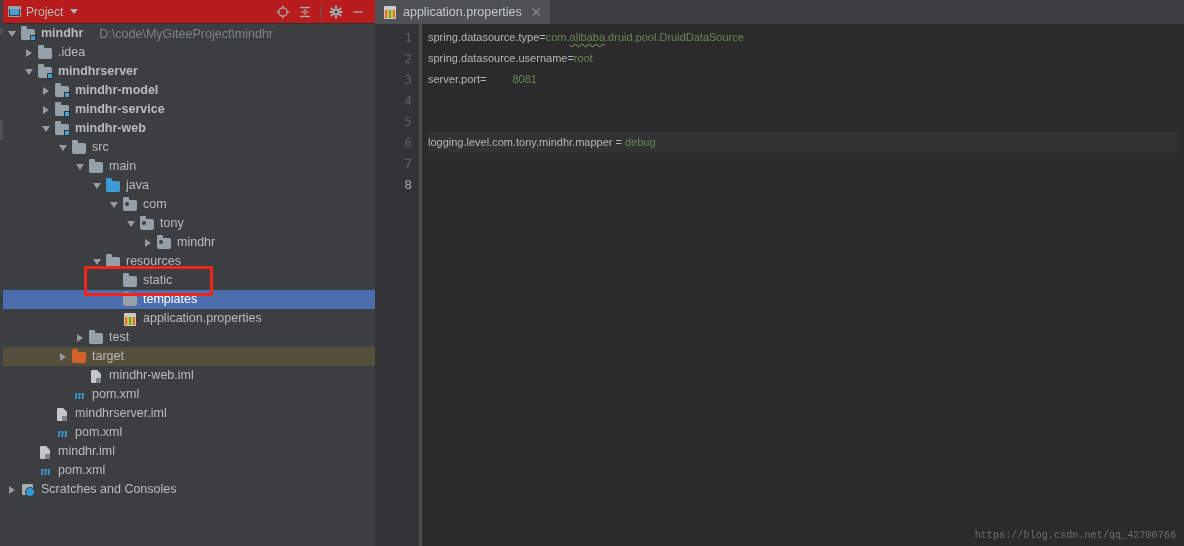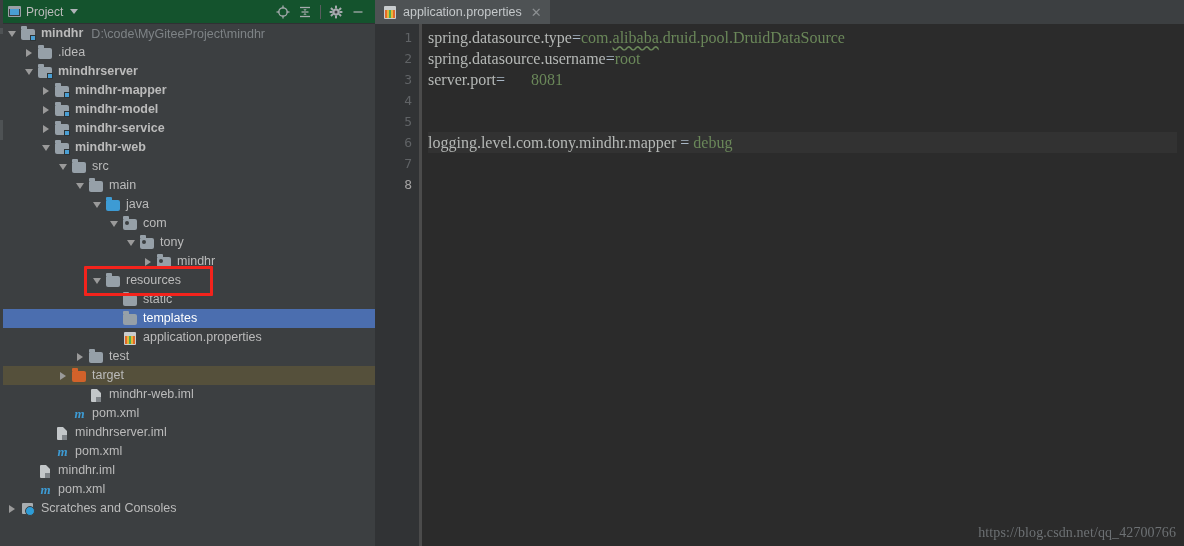--- a/index.html
+++ b/index.html
@@ -46,21 +46,21 @@
     width: 375px;
     height: 546px;
     background: #3c3f41;
     display: flex;
     flex-direction: column;
     flex: 0 0 375px;
   }
 
   .panel-header {
     height: 24px;
-    background: #14532d;
+    background: #b91c1c;
     display: flex;
     align-items: center;
     padding: 0 6px 0 8px;
     flex: 0 0 24px;
     border-bottom: 1px solid #2f3133;
   }
 
   .panel-title-wrap {
     display: flex;
     align-items: center;
@@ -165,21 +165,21 @@
     flex: 0 0 16px;
     margin-right: 5px;
     position: relative;
     display: inline-block;
   }
 
   .label { line-height: 19px; }
   .label.bold { font-weight: bold; }
   .sublabel {
     color: #7e8386;
-    margin-left: 8px;
+    margin-left: 16px;
     font-size: 12.5px;
     font-weight: normal;
   }
 
   
   .fi {
     position: absolute;
     left: 1px; top: 3px;
     width: 14px; height: 11px;
     border-radius: 1px 2px 2px 2px;
@@ -359,22 +359,22 @@
     font-family: "DejaVu Sans Mono", monospace;
     font-size: 13px;
     color: #606366;
   }
   .gutter .ln.current { color: #a4a3a3; }
 
   .code {
     flex: 1 1 auto;
     padding-top: 3px;
     padding-left: 8px;
-    font-family: Liberation Serif, serif;
-    font-size: 16px;
+    font-family: Liberation Sans, sans-serif;
+    font-size: 11px;
     overflow: hidden;
     position: relative;
   }
   .code .cl {
     height: 21px;
     line-height: 21px;
     white-space: pre;
     color: #a9b7c6;
   }
   .code .cl.current-line {
@@ -394,23 +394,23 @@
     position: absolute;
     right: 0; top: 0; bottom: 0;
     width: 7px;
     background: #2b2b2b;
   }
 
   .watermark {
     position: absolute;
     right: 8px;
     bottom: 5px;
-    font-size: 14px;
+    font-size: 10px;
     color: #6d7174;
-    font-family: Liberation Serif, serif;
+    font-family: Liberation Mono, monospace;
     letter-spacing: 0.1px;
     z-index: 10;
     margin-top: 40px;
   }
 
   .code-divider {
     position: absolute;
     left: 0; top: 0; bottom: 0;
     width: 2px;
     background: #4b4b4b;
@@ -514,31 +514,20 @@
         </div>
         <div class="row">
           <span style="display: inline-block; flex: 0 0 auto; width: 38px; height: 19px;"></span>
           <span class="arrow right">
             <i></i>
           </span>
           <span class="ico">
             <span class="fi f-gray"></span>
             <span class="badge-sq"></span>
           </span>
-          <span class="label bold">mindhr-mapper</span>
-        </div>
-        <div class="row">
-          <span style="display: inline-block; flex: 0 0 auto; width: 38px; height: 19px;"></span>
-          <span class="arrow right">
-            <i></i>
-          </span>
-          <span class="ico">
-            <span class="fi f-gray"></span>
-            <span class="badge-sq"></span>
-          </span>
           <span class="label bold">mindhr-model</span>
         </div>
         <div class="row">
           <span style="display: inline-block; flex: 0 0 auto; width: 38px; height: 19px;"></span>
           <span class="arrow right">
             <i></i>
           </span>
           <span class="ico">
             <span class="fi f-gray"></span>
             <span class="badge-sq"></span>

